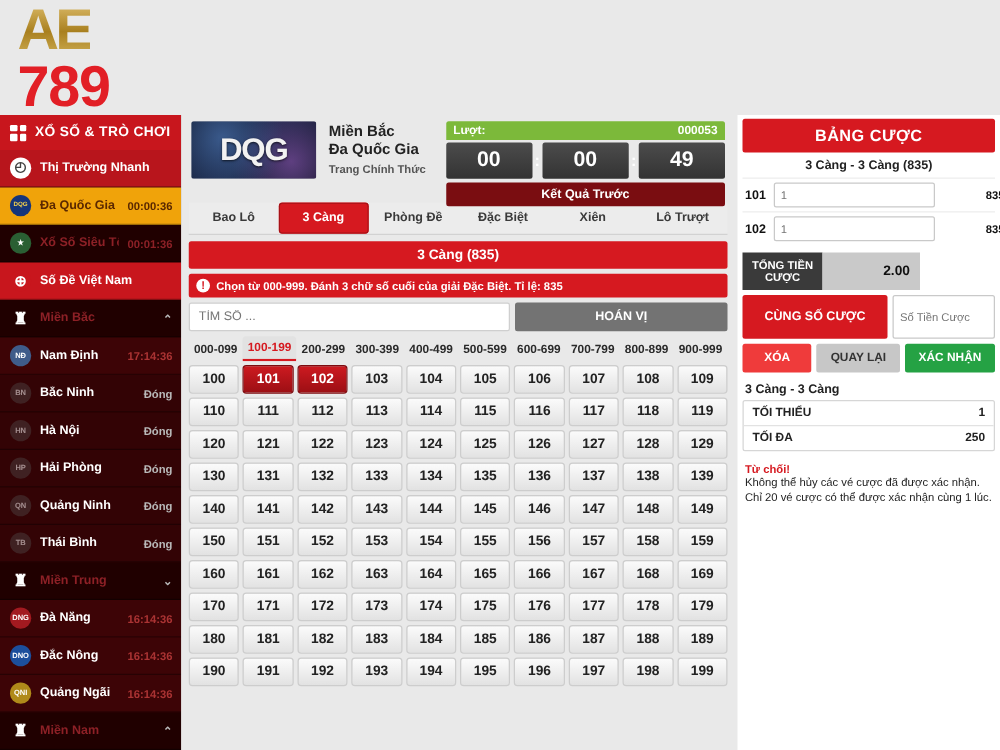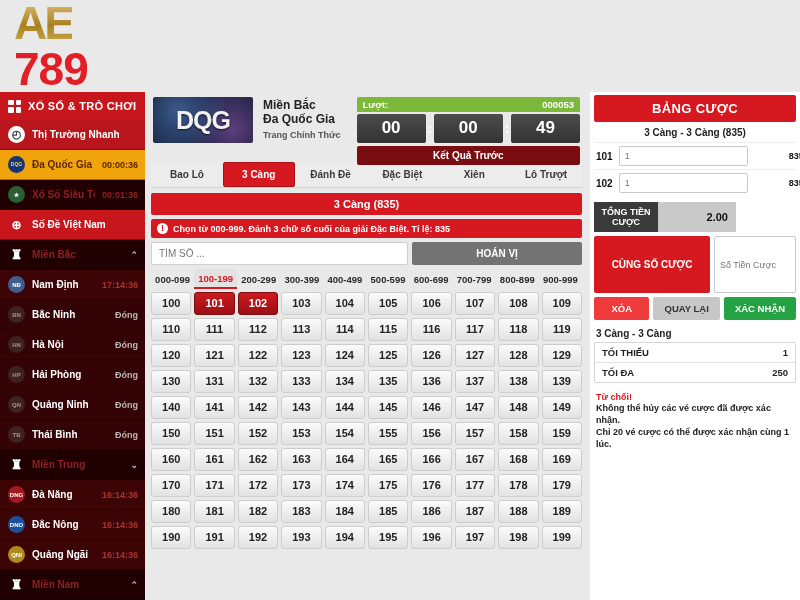--- a/index.html
+++ b/index.html
@@ -356,21 +356,21 @@
     padding-right: 8px;
   }
   #total-pad { width: 60px; background: #fff; }
 
   #same-row { display: flex; gap: 4px; margin-top: 4px; }
   #same-btn {
     flex: 1;
     background: #d61920; color: #fff;
     font-size: 10px; font-weight: bold;
     border: none; border-radius: 2px;
-    padding: 23px 0;
+    padding: 12px 0;
     cursor: pointer;
     font-family: "Liberation Sans", sans-serif;
   }
   #same-amt {
     width: 82px;
     border: 1px solid #c9c9c9; border-radius: 2px;
     font-size: 9px; color: #b5b5b5;
     padding: 5px;
     font-family: "Liberation Sans", sans-serif;
     outline: none;
@@ -404,21 +404,21 @@
     padding: 4px 7px;
     border-bottom: 1px solid #e2e2e2;
   }
   .lim-row:last-child { border-bottom: none; }
 
   #reject-title {
     color: #d61920; font-size: 9px; font-weight: bold;
     margin-top: 9px; padding-left: 2px;
   }
   .reject-line {
-    font-size: 9px; color: #222; font-weight: bold;
+    font-size: 9px; color: #222; font-weight: normal;
     padding-left: 2px; line-height: 12px;
   }
 </style>
 </head>
 <body>
 
 <div id="logo-bar">
   <div id="logo">
     <span class="ae">AE</span>
       <span class="num">789</span>
@@ -542,21 +542,21 @@
           <div class="clock-sep">:</div>
           <div class="clock-cell">49</div>
         </div>
         <div id="ketqua">Kết Quả Trước</div>
       </div>
     </div>
 
     <div id="tabs">
         <div class="tab">Bao Lô</div>
         <div class="tab active">3 Càng</div>
-        <div class="tab">Đánh Đề</div>
+        <div class="tab">Phòng Đề</div>
         <div class="tab">Đặc Biệt</div>
         <div class="tab">Xiên</div>
         <div class="tab">Lô Trượt</div>
       </div>
 
     <div id="game-title-bar">3 Càng (835)</div>
 
     <div id="hint-bar">
       <span class="info-ic">!</span>
       <span>Chọn từ 000-999. Đánh 3 chữ số cuối của giải Đặc Biệt. Tỉ lệ: 835</span>

